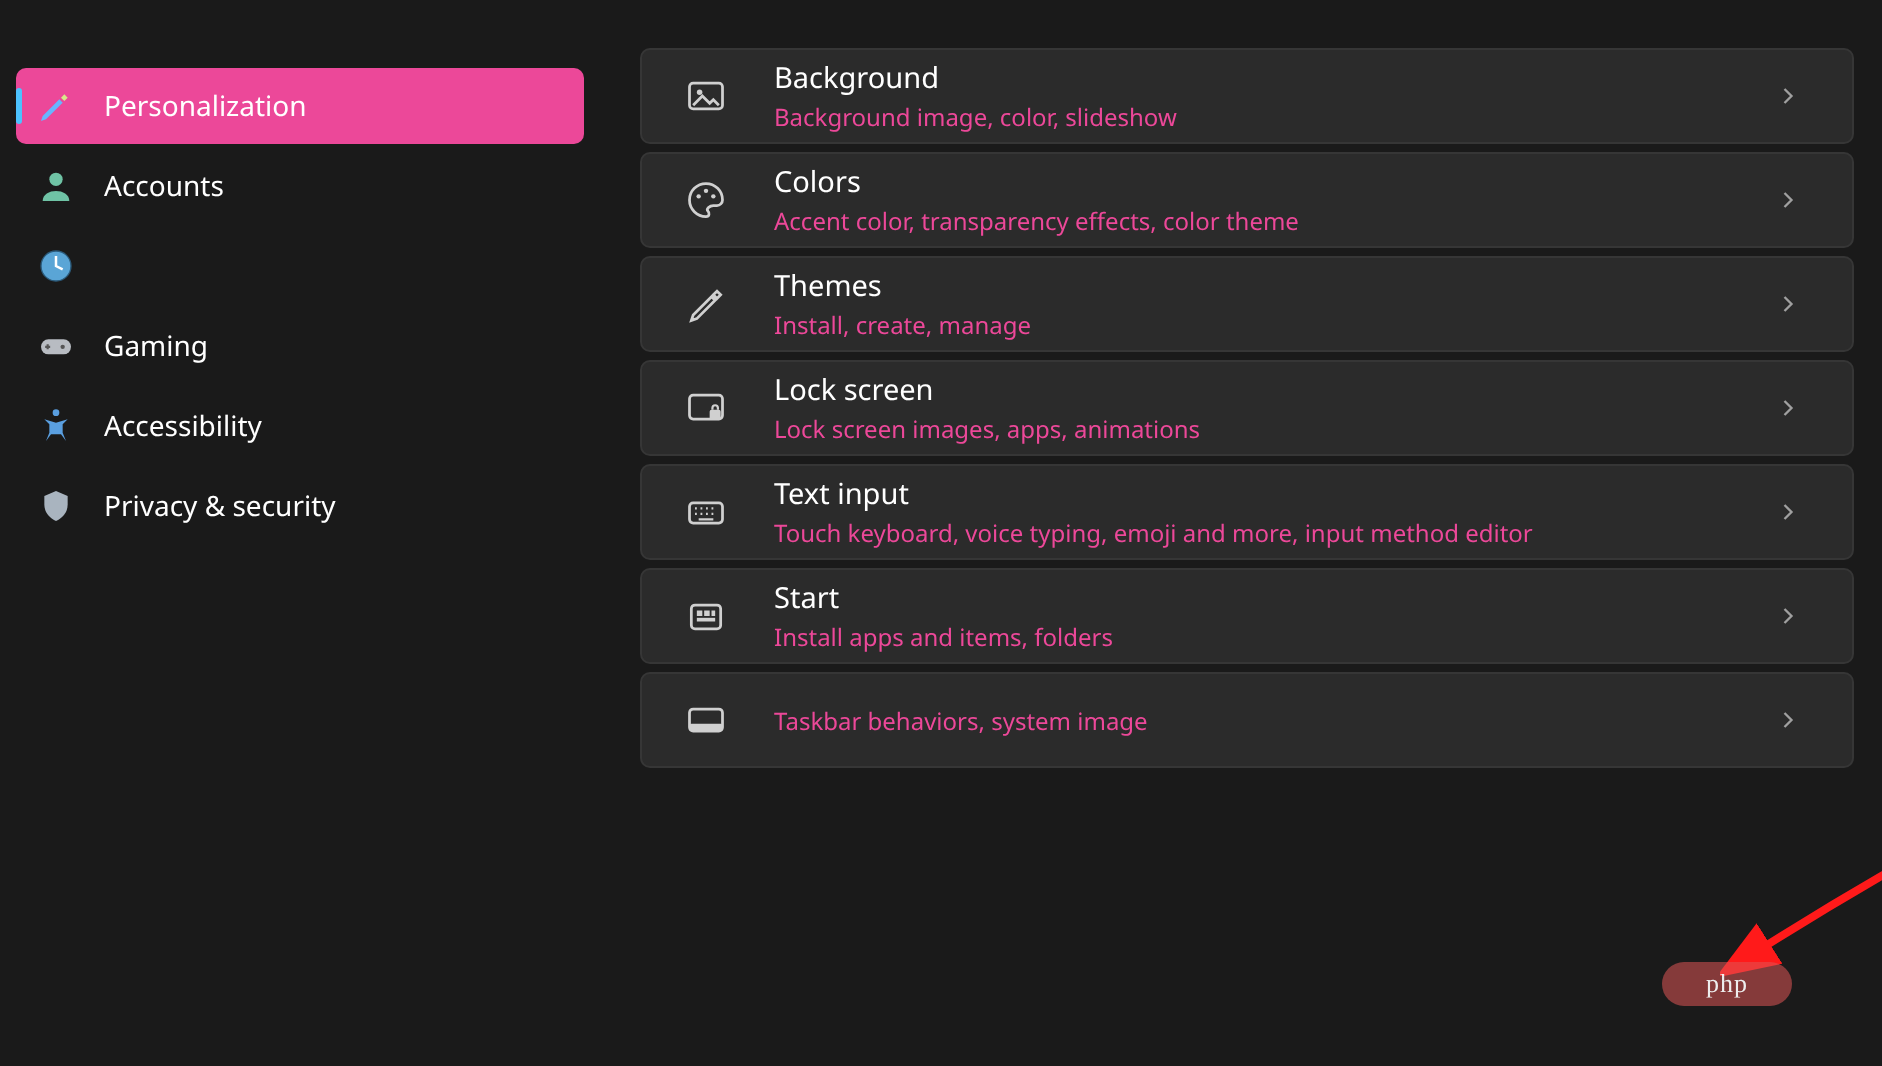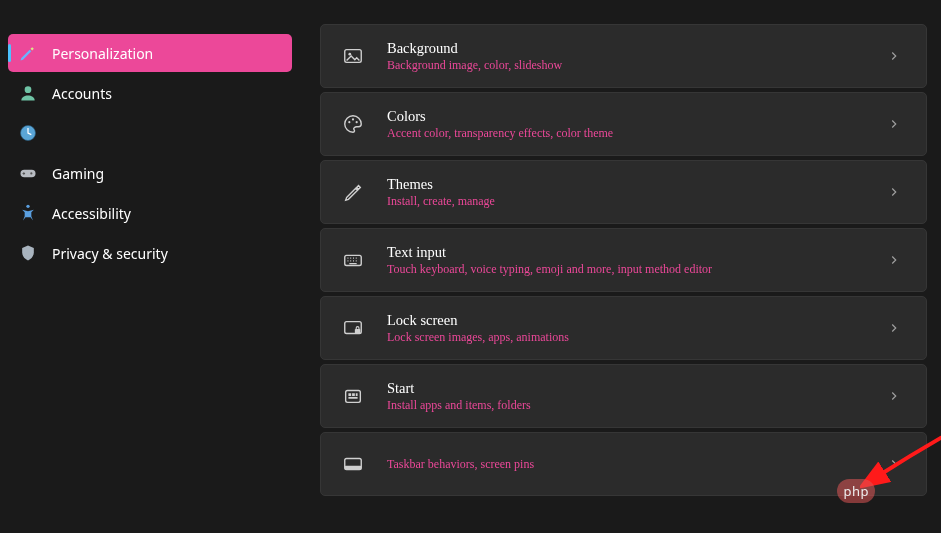--- a/index.html
+++ b/index.html
@@ -51,44 +51,44 @@
       gap: 4px;
       overflow: hidden;
       position: relative;
     }
     .card {
       background: #2b2b2b;
       border: 1px solid #363636;
       border-radius: 5px;
       display: flex;
       align-items: center;
-      height: 64px;
+      height: 48px;
       padding: 0 20px;
       cursor: pointer;
       gap: 22px;
-      font-family: Liberation Serif, serif;
     }
     .card .icon { width: 24px; height: 24px; }
     .card-text { flex: 1; display: flex; flex-direction: column; gap: 1px; }
     .card-title { font-size: 14.5px; color: #fff; }
     .card-sub { font-size: 12px; color: #ec4899; }
     .chev { color: #a0a0a0; }
     .arrow {
       position: absolute;
       pointer-events: none;
     }
     .watermark {
       position: absolute;
-      right: 66px; bottom: 30px;
+      right: 45px; bottom: 30px;
       background: rgba(222,85,85,0.55);
       color: #eee;
       font-size: 13px;
-      padding: 3px 6px;
+      padding: 3px 22px;
       border-radius: 12px;
       letter-spacing: 0.5px;
+      font-family: Liberation Serif, serif;
     }
   </style>
 </head>
 <body>
 
 <nav class="sidebar">
   <div class="sidebar-item selected">
     <span class="icon">
       <svg viewBox="0 0 24 24" width="20" height="20">
           <path d="M4 18 L14 8 L16 10 L6 20 L3 21 L4 18 Z" fill="#67b6ff"></path>
@@ -197,46 +197,46 @@
     <span class="icon chev">
         <svg viewBox="0 0 24 24" width="14" height="14">
           <path d="M9 6l6 6-6 6" fill="none" stroke="currentColor" stroke-width="2"></path>
         </svg>
       </span>
   </div>
 
   <div class="card">
     <span class="icon">
       <svg viewBox="0 0 24 24" width="22" height="22">
-          <rect x="3" y="7" width="18" height="11" rx="2" fill="none" stroke="#d0d0d0" stroke-width="1.5"></rect>
-          <path d="M6 10h1M9 10h1M12 10h1M15 10h1M18 10h0M6 13h1M9 13h1M12 13h1M15 13h1M8 16h8" stroke="#d0d0d0" stroke-width="1.2"></path>
-        </svg>
-    </span>
-    <div class="card-text">
-      <span class="card-title">Text input</span>
-      <span class="card-sub">Touch keyboard, voice typing, emoji and more, input method editor</span>
-    </div>
-    <span class="icon chev">
-        <svg viewBox="0 0 24 24" width="14" height="14">
-          <path d="M9 6l6 6-6 6" fill="none" stroke="currentColor" stroke-width="2"></path>
-        </svg>
-      </span>
-  </div>
-
-  <div class="card">
-    <span class="icon">
-      <svg viewBox="0 0 24 24" width="22" height="22">
           <rect x="3" y="5" width="18" height="13" rx="2" fill="none" stroke="#d0d0d0" stroke-width="1.5"></rect>
           <rect x="14" y="13" width="6" height="5" rx="1" fill="#d0d0d0"></rect>
           <path d="M15.5 13v-1a1.5 1.5 0 1 1 3 0v1" fill="none" stroke="#d0d0d0" stroke-width="1.2"></path>
         </svg>
     </span>
     <div class="card-text">
       <span class="card-title">Lock screen</span>
       <span class="card-sub">Lock screen images, apps, animations</span>
+    </div>
+    <span class="icon chev">
+        <svg viewBox="0 0 24 24" width="14" height="14">
+          <path d="M9 6l6 6-6 6" fill="none" stroke="currentColor" stroke-width="2"></path>
+        </svg>
+      </span>
+  </div>
+
+  <div class="card">
+    <span class="icon">
+      <svg viewBox="0 0 24 24" width="22" height="22">
+          <rect x="3" y="7" width="18" height="11" rx="2" fill="none" stroke="#d0d0d0" stroke-width="1.5"></rect>
+          <path d="M6 10h1M9 10h1M12 10h1M15 10h1M18 10h0M6 13h1M9 13h1M12 13h1M15 13h1M8 16h8" stroke="#d0d0d0" stroke-width="1.2"></path>
+        </svg>
+    </span>
+    <div class="card-text">
+      <span class="card-title">Text input</span>
+      <span class="card-sub">Touch keyboard, voice typing, emoji and more, input method editor</span>
     </div>
     <span class="icon chev">
         <svg viewBox="0 0 24 24" width="14" height="14">
           <path d="M9 6l6 6-6 6" fill="none" stroke="currentColor" stroke-width="2"></path>
         </svg>
       </span>
   </div>
 
   <div class="card">
     <span class="icon">
@@ -260,21 +260,21 @@
   </div>
 
   <div class="card">
     <span class="icon">
       <svg viewBox="0 0 24 24" width="22" height="22">
           <rect x="3" y="6" width="18" height="12" rx="2" fill="none" stroke="#d0d0d0" stroke-width="1.5"></rect>
           <rect x="3" y="14" width="18" height="4" rx="1" fill="#d0d0d0"></rect>
         </svg>
     </span>
     <div class="card-text">
-      <span class="card-sub">Taskbar behaviors, screen pins</span>
+      <span class="card-sub">Taskbar behaviors, system image</span>
     </div>
     <span class="icon chev">
         <svg viewBox="0 0 24 24" width="14" height="14">
           <path d="M9 6l6 6-6 6" fill="none" stroke="currentColor" stroke-width="2"></path>
         </svg>
       </span>
   </div>
 
   <svg class="arrow" style="left:560px; top:408px;" width="130" height="80" viewBox="0 0 130 80">
     <defs>

